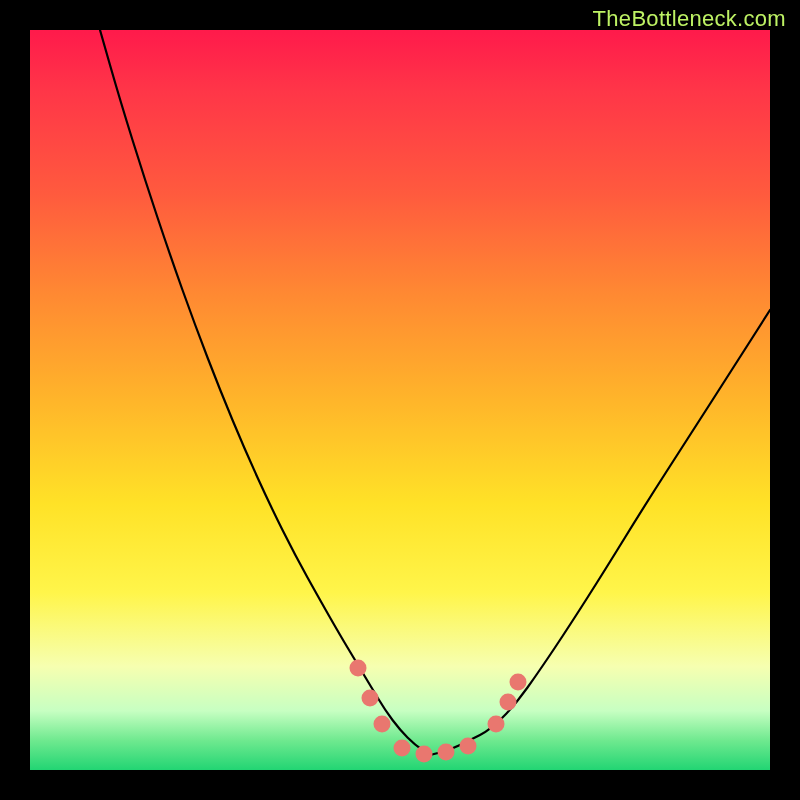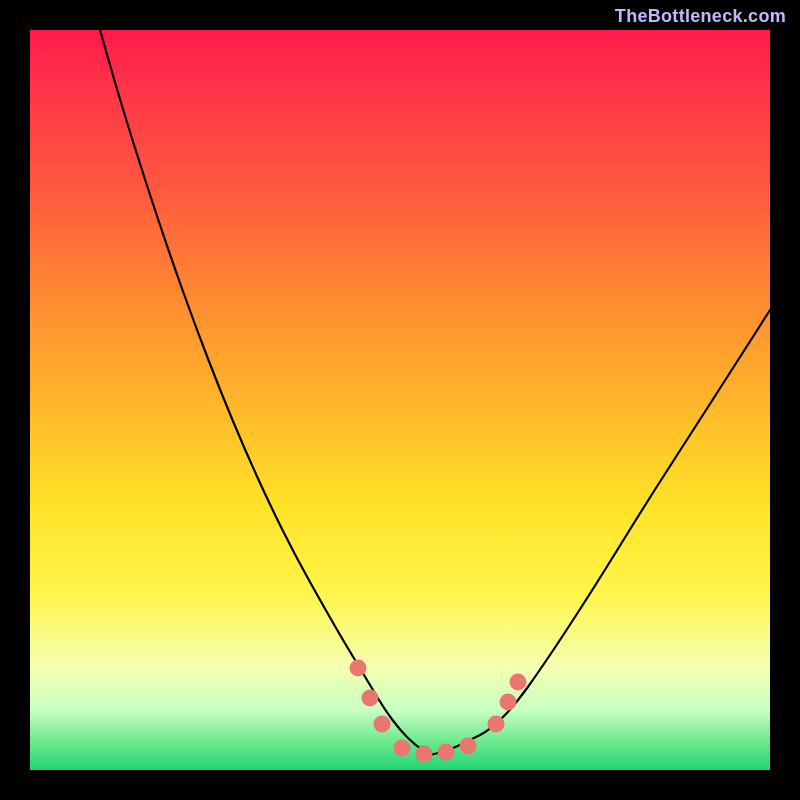--- a/index.html
+++ b/index.html
@@ -14,23 +14,23 @@
   .frame {
     position: relative;
     width: 800px;
     height: 800px;
     background: #000;
   }
   .watermark {
     position: absolute;
     top: 6px;
     right: 14px;
-    color: #c4b5fd;
-    font-size: 18px;
-    font-weight: 700;
+    color: #bef264;
+    font-size: 22px;
+    font-weight: 400;
     letter-spacing: 0.3px;
     z-index: 20;
     user-select: none;
   }
   .plot-area {
     position: absolute;
     left: 30px;
     top: 30px;
     width: 740px;
     height: 740px;

